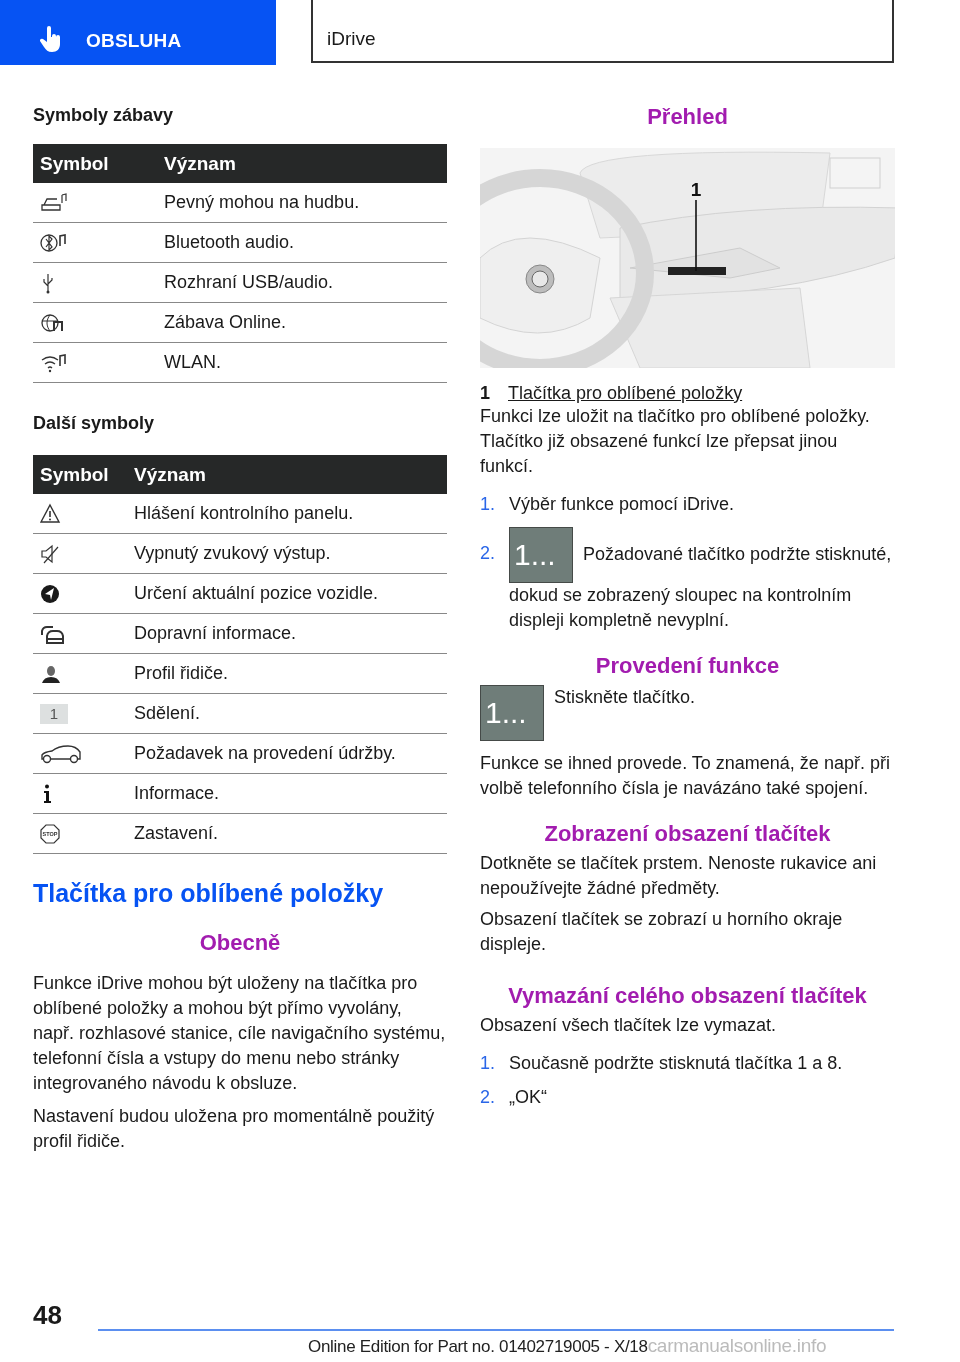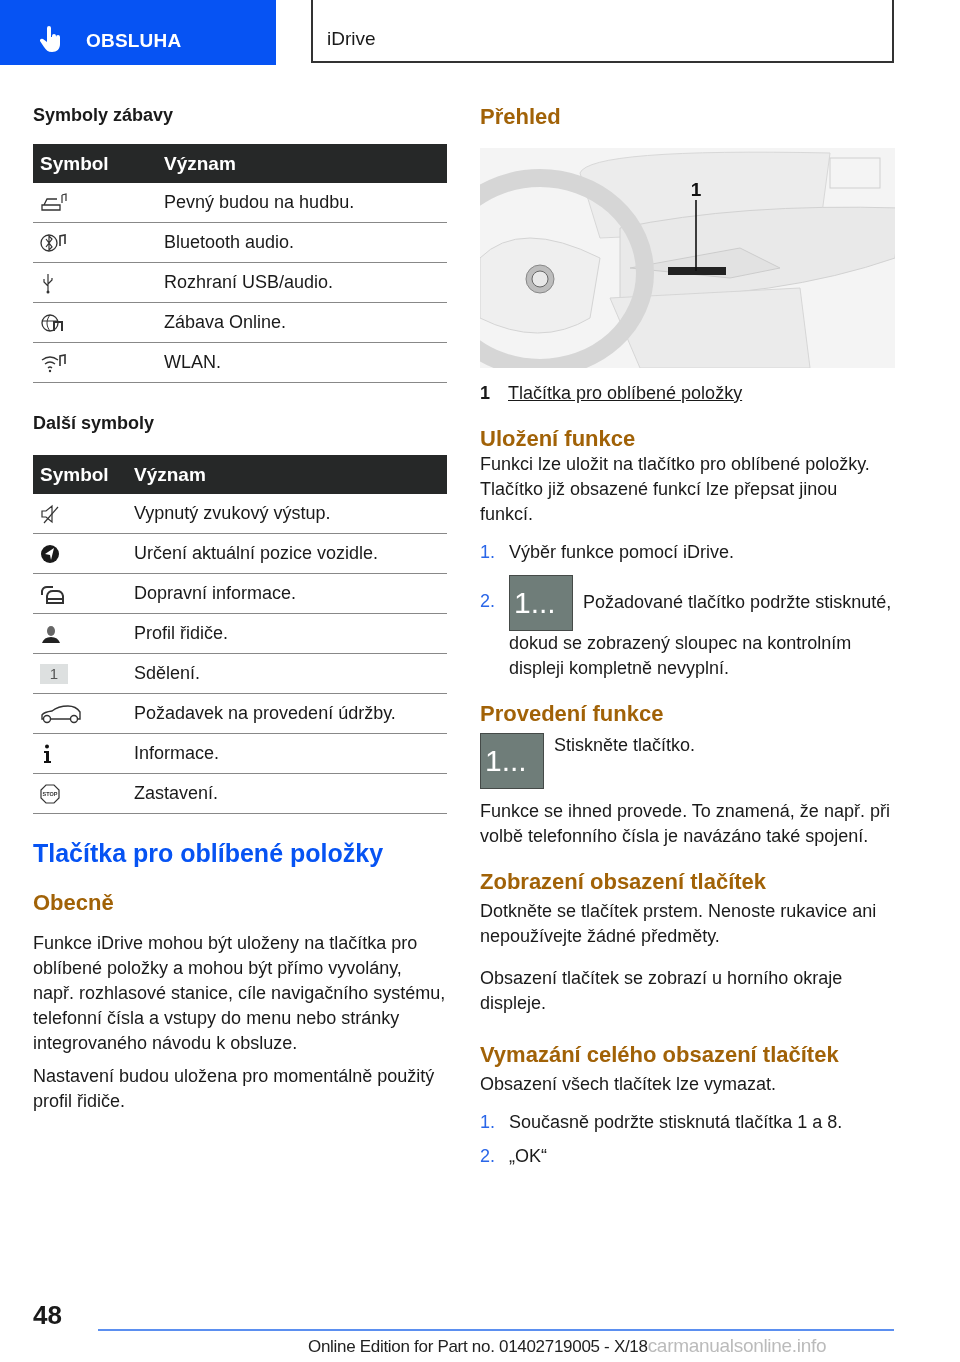--- a/index.html
+++ b/index.html
@@ -15,21 +15,21 @@
 
   .h-small { font-weight:bold; font-size:18px; margin:0; }
   table.sym { width:414px; border-collapse:collapse; font-size:18px; }
   table.sym th { background:#262828; color:#fff; text-align:left; font-weight:bold; font-size:19px; height:39px; padding:0 7px; }
   table.sym td { height:39px; border-bottom:1.5px solid #888; padding:0 7px; vertical-align:middle; }
   table.sym td.ic { width:110px; }
   table.sym2 td.ic { width:80px; }
   .icon { display:inline-block; width:34px; height:22px; vertical-align:middle; }
 
   .h-main { color:#0653f3; font-weight:bold; font-size:25px; margin:0; }
-  .h-sub { color:#a16207; font-weight:bold; font-size:22px; margin:0; }
+  .h-sub { color:#a21caf; font-weight:bold; font-size:22px; margin:0;text-align:center; }
   p { margin:0; font-size:18px; line-height:25px; }
   .list-item { position:relative; padding-left:29px; font-size:18px; line-height:25px; }
   .list-item .num { position:absolute; left:0; top:0; color:#2a66e8; }
   .keybtn { display:inline-block; background:#6f7d79; color:#fff; border:1px solid #454a48; font-size:30px; padding:8px 4px; line-height:38px; height:38px; vertical-align:middle; }
 
   .photo { width:415px; height:220px; background:#f3f3f3; position:relative; overflow:hidden; }
   .cap-row { font-size:18px; margin-top:15px;text-decoration:underline; }
   .cap-row b { display:inline-block; width:28px; }
 
   .footer-num { position:absolute; left:33px; top:1300px; font-weight:bold; font-size:26px; }
@@ -58,21 +58,21 @@
       <th>Symbol</th>
       <th>Význam</th>
     </tr>
       </thead>
     <tbody>
       <tr>
         <td class="ic"><svg class="icon" viewBox="0 0 34 22">
               <path d="M2 18 h18 v-5 h-18 z M4 13 l3 -6 h10" fill="none" stroke="#333" stroke-width="1.3"></path>
               <path d="M22 3 v8 M22 3 l4 -1 v7" stroke="#333" stroke-width="1.2" fill="none"></path>
             </svg></td>
-        <td>Pevný budou na hudbu.</td>
+        <td>Pevný mohou na hudbu.</td>
       </tr>
       <tr>
         <td class="ic"><svg class="icon" viewBox="0 0 34 22">
               <circle cx="9" cy="11" r="8" fill="none" stroke="#333" stroke-width="1.3"></circle>
               <path d="M6 7 l6 8 l-3 3 v-14 l3 3 l-6 8" fill="none" stroke="#333" stroke-width="1.2"></path>
               <path d="M20 14 v-10 l5 -1 v9" stroke="#333" stroke-width="1.6" fill="none"></path>
             </svg></td>
         <td>Bluetooth audio.</td>
       </tr>
       <tr>
@@ -103,20 +103,28 @@
 
   <h3 class="h-small" style="margin-top:30px;">Další symboly</h3>
   <table class="sym sym2" style="margin-top:21px;">
     <thead>
         <tr>
       <th>Symbol</th>
       <th>Význam</th>
     </tr>
       </thead>
     <tbody>
+      <tr>
+        <td class="ic"><svg class="icon" viewBox="0 0 34 22">
+              <path d="M10 2 L19 19 H1 Z" fill="none" stroke="#333" stroke-width="1.4"></path>
+              <path d="M10 8 v6" stroke="#333" stroke-width="1.6"></path>
+              <circle cx="10" cy="16.5" r="1" fill="#333"></circle>
+            </svg></td>
+        <td>Hlášení kontrolního panelu.</td>
+      </tr>
       <tr>
         <td class="ic"><svg class="icon" viewBox="0 0 34 22">
               <path d="M2 8 h4 l6 -5 v16 l-6 -5 h-4 z" fill="none" stroke="#333" stroke-width="1.2"></path>
               <path d="M4 20 l14 -16" stroke="#333" stroke-width="1.2"></path>
             </svg></td>
         <td>Vypnutý zvukový výstup.</td>
       </tr>
       <tr>
         <td class="ic"><svg class="icon" viewBox="0 0 34 22">
               <circle cx="10" cy="11" r="9" fill="#1a1a1a"></circle>
@@ -189,42 +197,41 @@
       <rect x="188" y="119" width="58" height="8" fill="#222"></rect>
       <rect x="350" y="10" width="50" height="30" fill="none" stroke="#d0d0d0"></rect>
       <line x1="216" y1="52" x2="216" y2="123" stroke="#111" stroke-width="1.6"></line>
       <text x="216" y="48" font-size="19" font-weight="bold" text-anchor="middle" font-family="Liberation Sans, sans-serif" fill="#111">1</text>
     </svg>
   </div>
   <div class="cap-row">
     <b>1</b><span>Tlačítka pro oblíbené položky</span>
   </div>
 
-  <h3 class="h-sub" style="margin-top:22px;">Uložení funkce</h3>
   <p style="">Funkci lze uložit na tlačítko pro oblíbené položky. Tlačítko již obsazené funkcí lze přepsat jinou funkcí.</p>
   <div class="list-item" style="margin-top:13px;">
     <span class="num">1.</span>
     <span>Výběr funkce pomocí iDrive.</span>
   </div>
   <div class="list-item" style="margin-top:10px;">
     <span class="num" style="top:14px;">2.</span>
     <span class="keybtn" style="width:54px;">1... 8</span>&nbsp;
     <span>Požadované tlačítko podržte stisknuté, dokud se zobrazený sloupec na kontrolním displeji kompletně nevyplní.</span>
   </div>
 
   <h3 class="h-sub" style="margin-top:20px;">Provedení funkce</h3>
   <div style="margin-top:6px; display:flex; align-items:flex-start;">
     <span class="keybtn" style="width:54px;height:38px;margin-right:10px;">1... 8</span>
     <span style="font-size:18px;line-height:25px;">Stiskněte tlačítko.</span>
   </div>
   <p style="margin-top:10px;">Funkce se ihned provede. To znamená, že např. při volbě telefonního čísla je navázáno také spojení.</p>
 
   <h3 class="h-sub" style="margin-top:20px;">Zobrazení obsazení tlačítek</h3>
   <p style="margin-top:4px;">Dotkněte se tlačítek prstem. Nenoste rukavice ani nepoužívejte žádné předměty.</p>
-  <p style="margin-top:17px;">Obsazení tlačítek se zobrazí u horního okraje displeje.</p>
+  <p style="margin-top:6px;">Obsazení tlačítek se zobrazí u horního okraje displeje.</p>
 
   <h3 class="h-sub" style="margin-top:26px;">Vymazání celého obsazení tlačítek</h3>
   <p style="margin-top:4px;">Obsazení všech tlačítek lze vymazat.</p>
   <div class="list-item" style="margin-top:13px;">
     <span class="num">1.</span>
     <span>Současně podržte stisknutá tlačítka 1 a 8.</span>
   </div>
   <div class="list-item" style="margin-top:9px;">
     <span class="num">2.</span>
     <span>„OK“</span>

